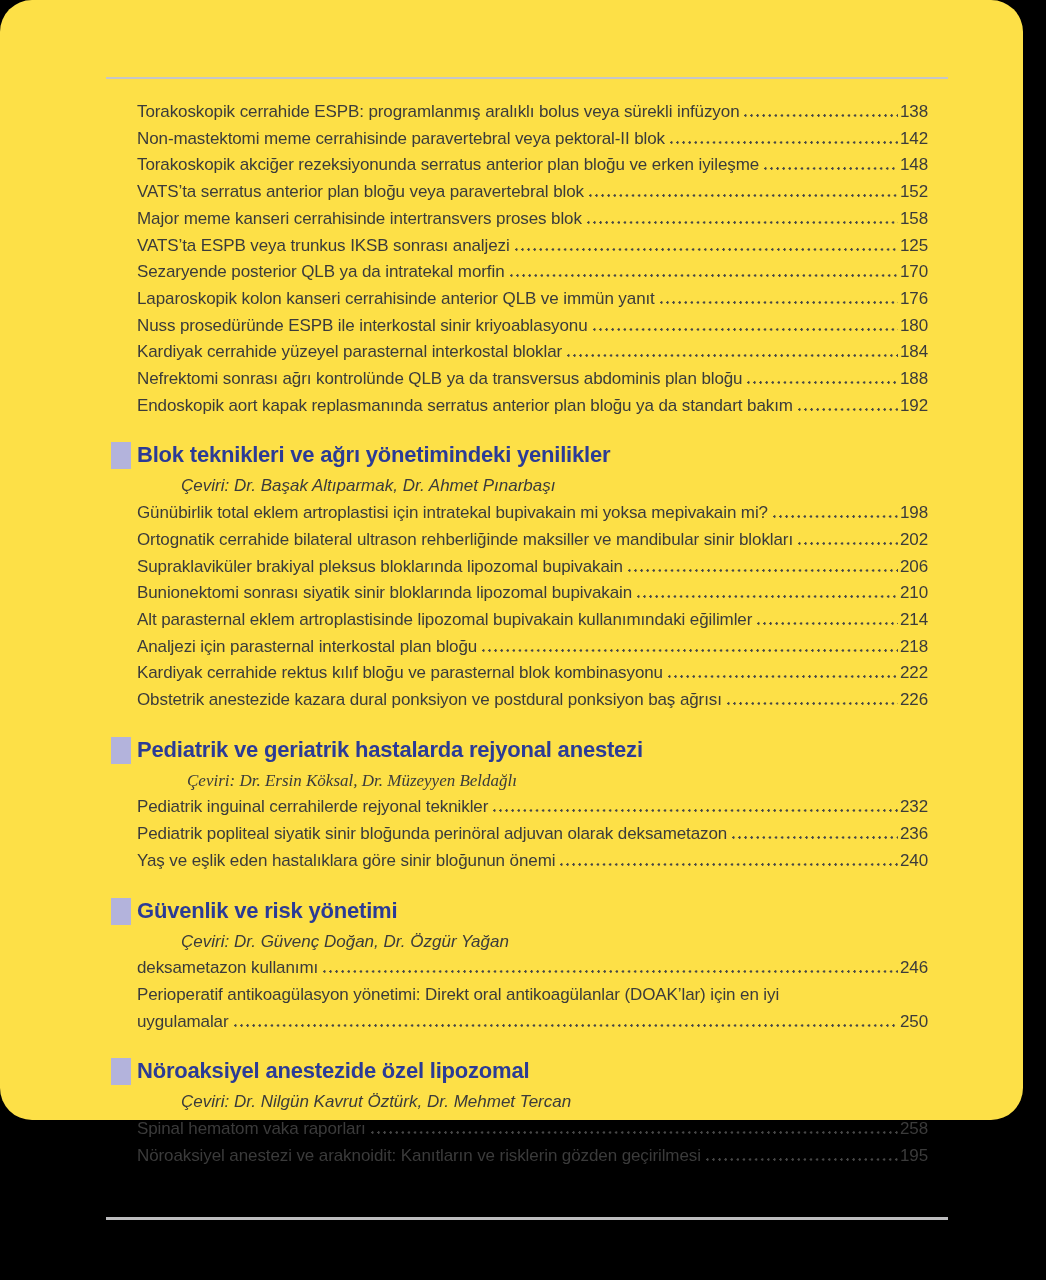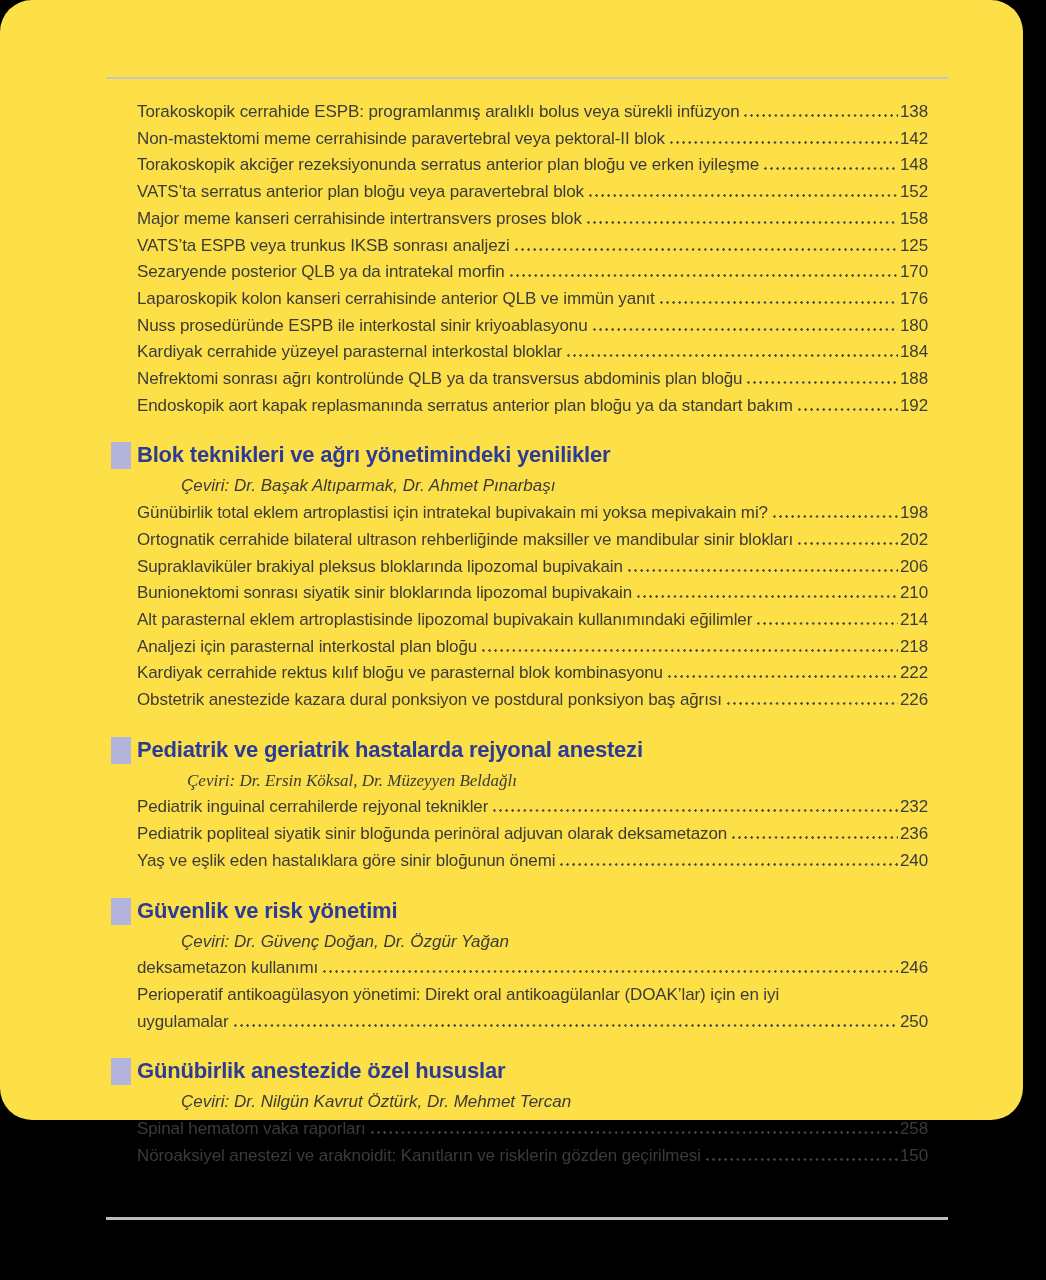--- a/index.html
+++ b/index.html
@@ -218,32 +218,32 @@
         <div class="entry">
           <span class="t">uygulamalar</span>
           <span class="leader"></span>
           <span class="pg">250</span>
         </div>
       </div>
 
       <div class="section">
         <div class="section-header">
           <span class="marker"></span>
-          <span class="section-title">Günübirlik anestezide özel hususlar</span>
+          <span class="section-title">Nöroaksiyel anestezide özel lipozomal</span>
         </div>
         <div class="ceviri">Çeviri: Dr. Nilgün Kavrut Öztürk, Dr. Mehmet Tercan</div>
         <div class="entry">
           <span class="t">Spinal hematom vaka raporları</span>
           <span class="leader"></span>
           <span class="pg">258</span>
         </div>
         <div class="entry">
           <span class="t">Nöroaksiyel anestezi ve araknoidit: Kanıtların ve risklerin gözden geçirilmesi</span>
           <span class="leader"></span>
-          <span class="pg">150</span>
+          <span class="pg">195</span>
         </div>
       </div>
 
     </div>
 
     <div class="rule bottom"></div>
   </div>
 </div>
 
 </body></html>

